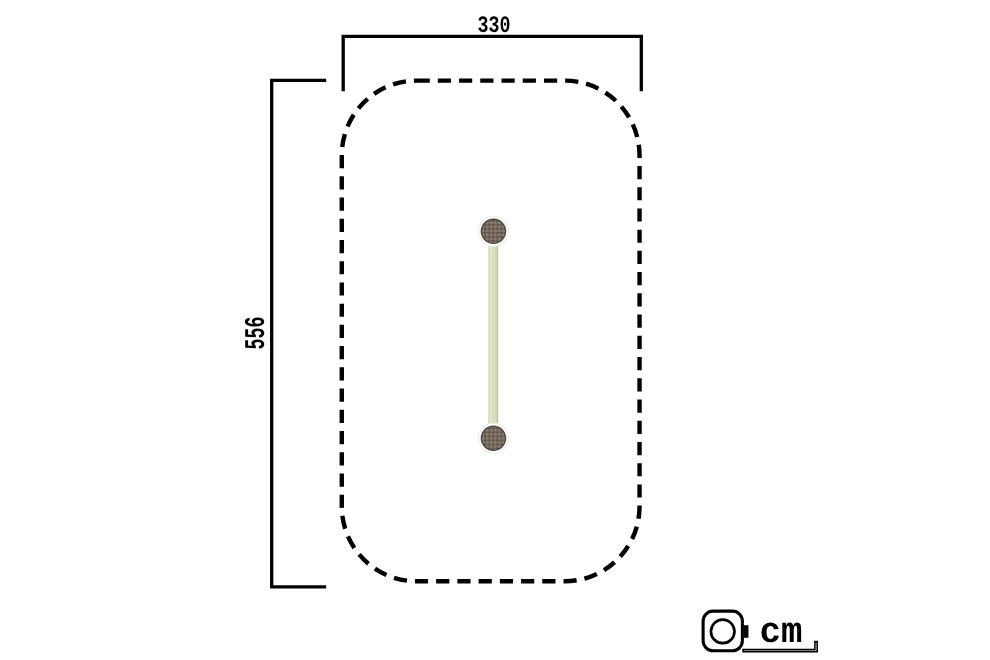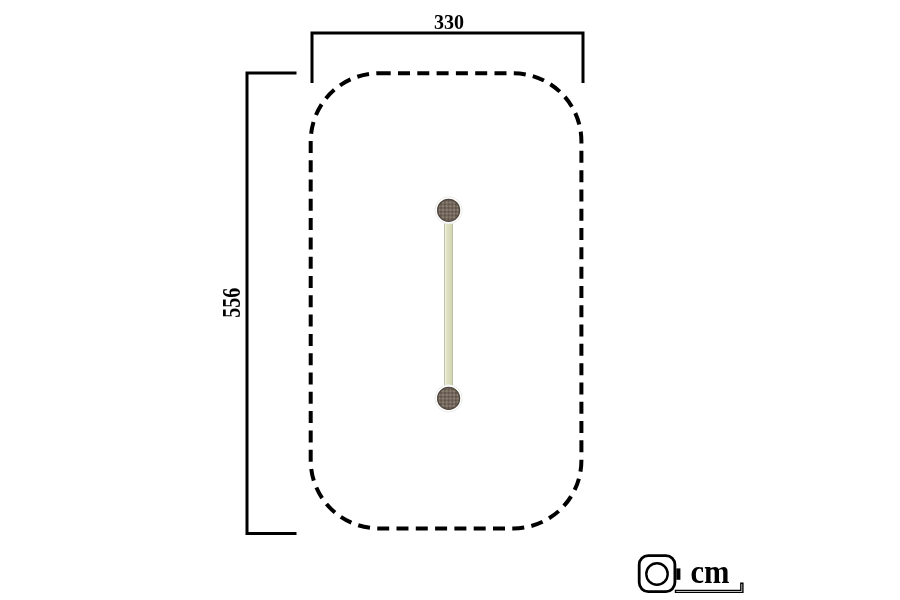--- a/index.html
+++ b/index.html
@@ -1,18 +1,18 @@
 <!DOCTYPE html>
 <html><head>
 <meta charset="utf-8">
 <title>Balance beam plan</title>
 <style>
   html,body{margin:0;padding:0;background:#ffffff;}
   #canvas{width:900px;height:600px;position:relative;overflow:hidden;
-    font-family:Liberation Serif, serif;}
+    font-family:Liberation Mono, monospace;}
 </style>
 </head>
 <body>
 <div id="canvas">
 <svg width="900" height="600" viewBox="0 0 900 600" xmlns="http://www.w3.org/2000/svg">
   <defs>
     <pattern id="plaid" patternUnits="userSpaceOnUse" width="3.7" height="3.7">
       <rect width="3.7" height="3.7" fill="#8a7e72"></rect>
       <rect width="3.7" height="1.6" fill="#71655a"></rect>
       <rect width="1.6" height="3.7" fill="#71655a"></rect>

